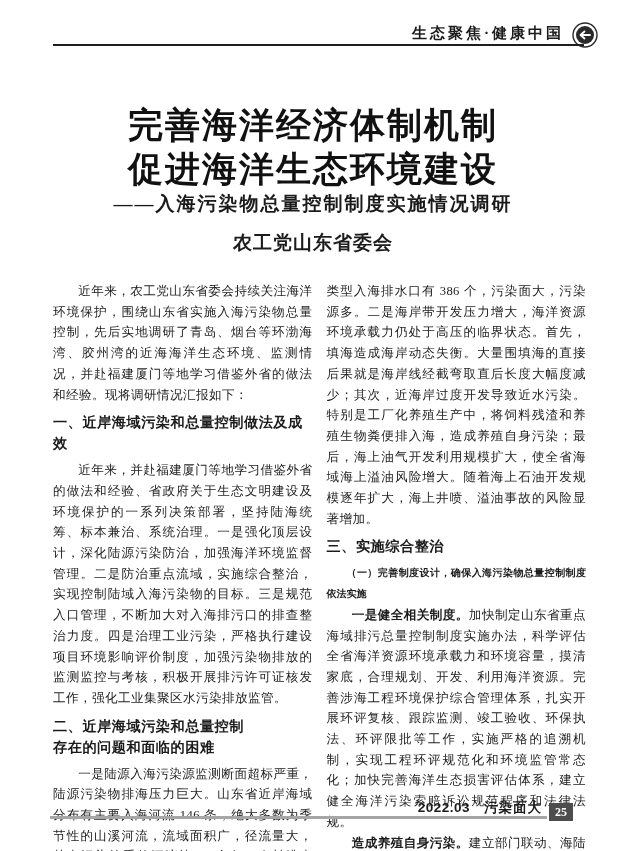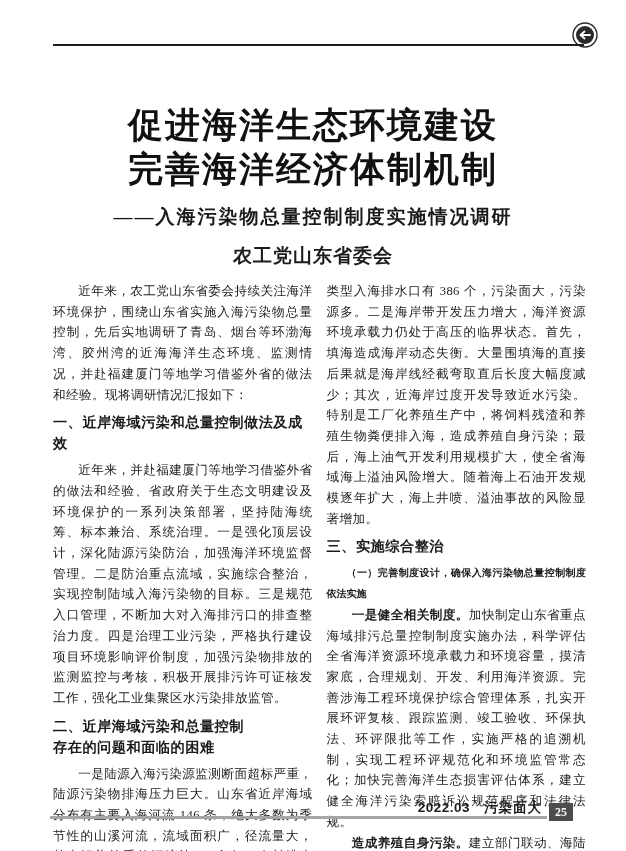--- a/index.html
+++ b/index.html
@@ -29,21 +29,21 @@
   }
 
   
   .title-block { position: absolute; top: 103px; left: 30px; right: 30px; text-align: center; }
   .title-line {
     font-family: "Liberation Sans", sans-serif;
     font-weight: 900; font-size: 35px; line-height: 44px;
     letter-spacing: 2px; color: #111;
   }
   .subtitle {
-    margin-top: 13px; font-size: 19px; letter-spacing: 2px;
+    font-size: 19px; letter-spacing: 2px;
     font-weight: 600; color: #1a1a1a;
   }
   .author {
     margin-top: 13px; font-size: 19px; font-weight: bold;
     font-family: "Liberation Sans", sans-serif; letter-spacing: 1px;
   }
 
   
   .columns {
     position: absolute; top: 281px; left: 53px; width: 533px;
@@ -83,32 +83,33 @@
     color: #ffffff; font-size: 12px; font-weight: bold;
     text-align: center; line-height: 18px;
     font-family: "Liberation Serif", serif;
   }
 </style>
 </head>
 <body>
 
 <div class="page">
 
+  <span class="header-label">生态聚焦·健康中国</span>
   <span class="logo">
     <svg width="26" height="26" viewBox="0 0 26 26" aria-hidden="true">
       <circle cx="13" cy="13" r="12" fill="#ffffff" stroke="#2a2a2a" stroke-width="1.4"></circle>
       <circle cx="13" cy="13" r="9" fill="#2a2a2a"></circle>
       <path d="M18 13 H9.5 M12.5 9.5 L8.5 13 L12.5 16.5" stroke="#ffffff" stroke-width="1.8" fill="none" stroke-linecap="round" stroke-linejoin="round"></path>
     </svg>
   </span>
   <div class="header-rule"></div>
 
   <div class="title-block">
+    <div class="title-line">完善海洋经济体制机制</div>
     <div class="title-line">促进海洋生态环境建设</div>
-    <div class="title-line">完善海洋经济体制机制</div>
     <div class="subtitle">——入海污染物总量控制制度实施情况调研</div>
     <div class="author">农工党山东省委会</div>
   </div>
 
   <div class="columns">
     <div class="col">
         <p class="body indent">近年来，农工党山东省委会持续关注海洋环境保护，围绕山东省实施入海污染物总量控制，先后实地调研了青岛、烟台等环渤海湾、胶州湾的近海海洋生态环境、监测情况，并赴福建厦门等地学习借鉴外省的做法和经验。现将调研情况汇报如下：</p>
         <h3 class="col-heading">一、近岸海域污染和总量控制做法及成效</h3>
         <p class="body indent">近年来，并赴福建厦门等地学习借鉴外省的做法和经验、省政府关于生态文明建设及环境保护的一系列决策部署，坚持陆海统筹、标本兼治、系统治理。一是强化顶层设计，深化陆源污染防治，加强海洋环境监督管理。二是防治重点流域，实施综合整治，实现控制陆域入海污染物的目标。三是规范入口管理，不断加大对入海排污口的排查整治力度。四是治理工业污染，严格执行建设项目环境影响评价制度，加强污染物排放的监测监控与考核，积极开展排污许可证核发工作，强化工业集聚区水污染排放监管。</p>
         <h3 class="col-heading">二、近岸海域污染和总量控制<br>存在的问题和面临的困难</h3>

